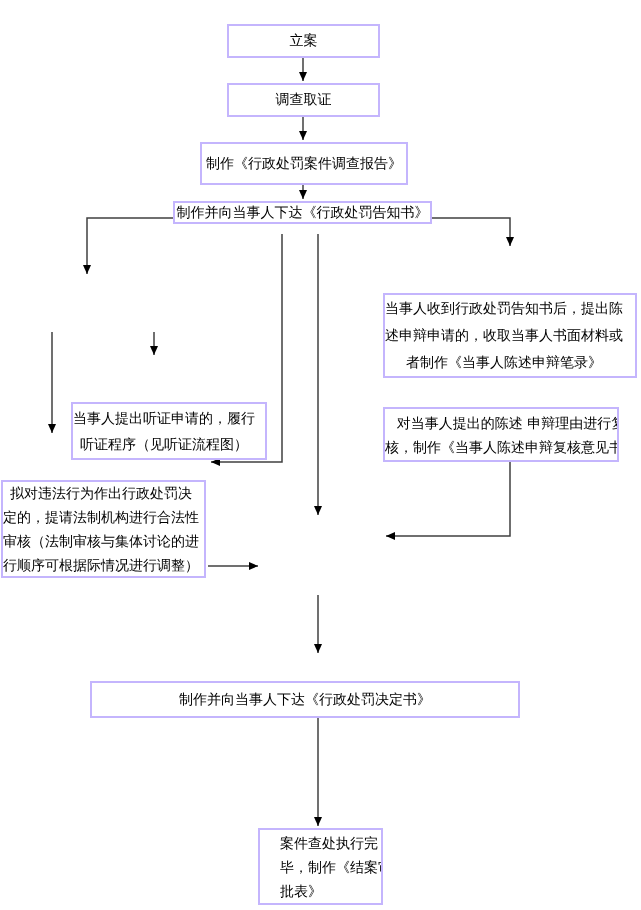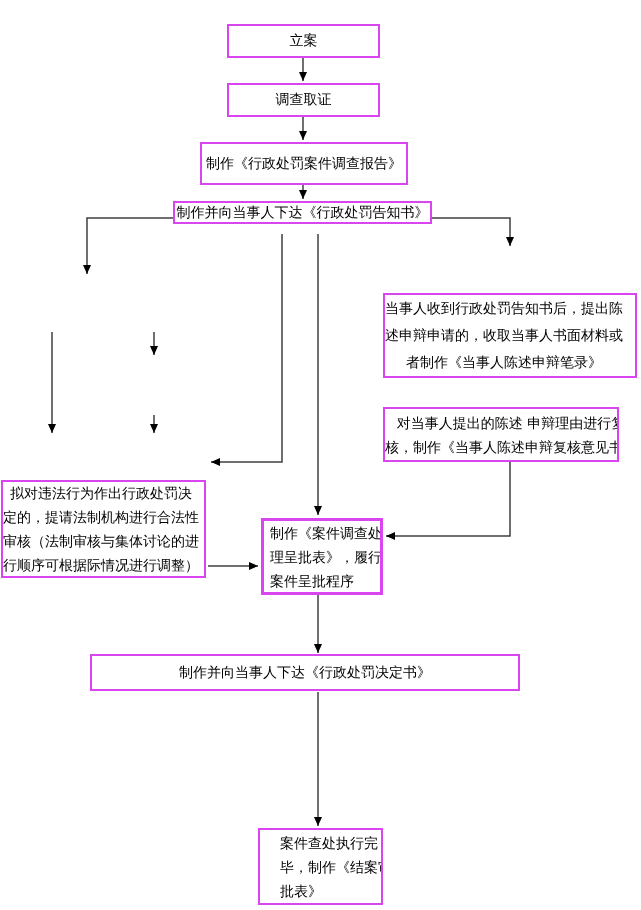--- a/index.html
+++ b/index.html
@@ -18,21 +18,21 @@
   #connectors {
     position: absolute;
     left: 0;
     top: 0;
     width: 641px;
     height: 910px;
   }
   .node {
     position: absolute;
     box-sizing: border-box;
-    border: 2px solid #d946ef;
+    border: 2px solid #c4b5fd;
     background: #ffffff;
     font-size: 14px;
     white-space: pre;
     display: flex;
     align-items: center;
     overflow: hidden;
   }
   .center { justify-content: center; text-align: center; }
   .leftal { justify-content: flex-start; text-align: center; padding-right: 4px; margin-top: 45px; }
 
@@ -40,21 +40,21 @@
   .b1  { left: 227px; top: 83px;  width: 153px; height: 34px; }
   .b2  { left: 200px; top: 142px; width: 208px; height: 43px; }
   .b3  { left: 173px; top: 201px; width: 259px; height: 23px; }
   .b4  { left: 3px;   top: 276px; width: 207px; height: 56px; line-height: 25px; }
   .b5  { left: 71px;  top: 357px; width: 196px; height: 58px; line-height: 26px; }
   .b6  { left: 1px;   top: 435px; width: 205px; height: 98px; line-height: 24px; }
   .b7  { left: 3px;   top: 552px; width: 205px; height: 79px; line-height: 25px; }
   .b8  { left: 261px; top: 518px; width: 122px; height: 77px; line-height: 24px; padding-left: 6px; border-width: 3px; }
   .b9  { left: 383px; top: 248px; width: 254px; height: 85px; line-height: 27px; }
   .b10 { left: 383px; top: 362px; width: 236px; height: 55px; line-height: 24px; }
-  .b11 { left: 90px;  top: 654px; width: 430px; height: 37px; }
+  .b11 { left: 90px;  top: 681px; width: 430px; height: 37px; }
   .b12 { left: 258px; top: 828px; width: 125px; height: 77px; line-height: 24px; padding-left: 20px; }
 </style>
 </head>
 <body>
 
 <div id="canvas">
 
   <svg id="connectors" viewBox="0 0 641 910" xmlns="http://www.w3.org/2000/svg">
     <defs>
       <marker id="arrow" markerUnits="userSpaceOnUse" markerWidth="10" markerHeight="9" refX="9" refY="4" orient="auto">
@@ -78,27 +78,26 @@
       <path d="M510 417 V 536 H 386"></path>
       <path d="M318 595 V 653"></path>
       <path d="M318 692 V 826"></path>
     </g>
   </svg>
 
   <div class="node b0 center">立案</div>
   <div class="node b1 center">调查取证</div>
   <div class="node b2 center">制作《行政处罚案件调查报告》</div>
   <div class="node b3 center">制作并向当事人下达《行政处罚告知书》</div>
+  <div class="node b5 leftal">当事人提出听证申请的，履行
+听证程序（见听证流程图）</div>
   <div class="node b6 leftal">拟对违法行为作出行政处罚决
 定的，提请法制机构进行合法性
 审核（法制审核与集体讨论的进
 行顺序可根据际情况进行调整）</div>
-  <div class="node b8">制作《案件调查处
-理呈批表》，履行
-案件呈批程序</div>
   <div class="node b9 leftal">当事人收到行政处罚告知书后，提出陈
 述申辩申请的，收取当事人书面材料或
 者制作《当事人陈述申辩笔录》</div>
   <div class="node b10 leftal">对当事人提出的陈述 申辩理由进行复
 核，制作《当事人陈述申辩复核意见书》</div>
   <div class="node b11 center">制作并向当事人下达《行政处罚决定书》</div>
   <div class="node b12">案件查处执行完
 毕，制作《结案审
 批表》</div>
 

